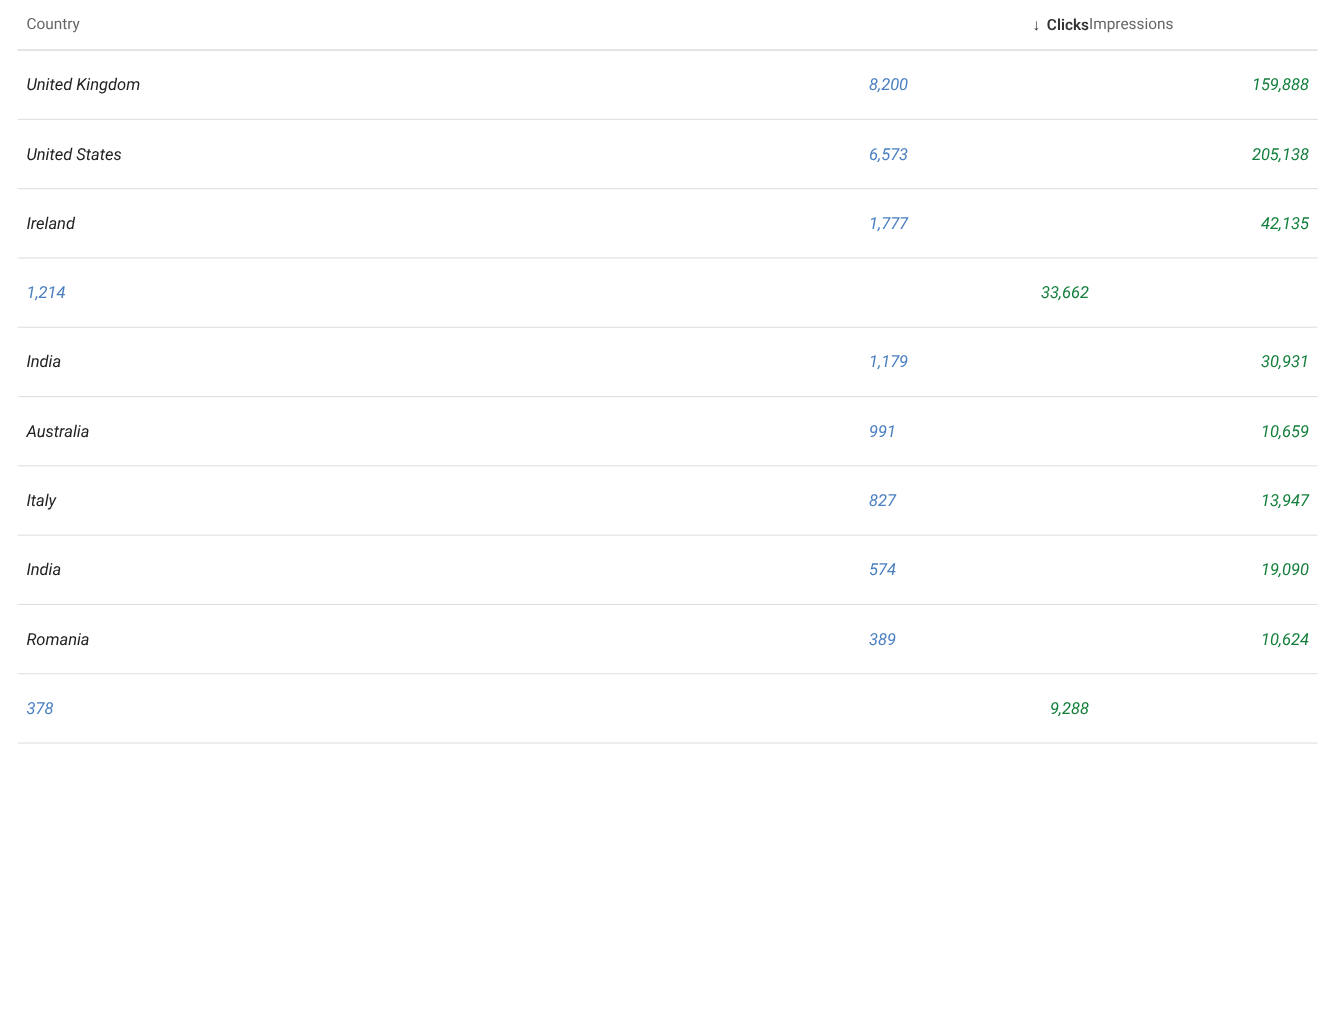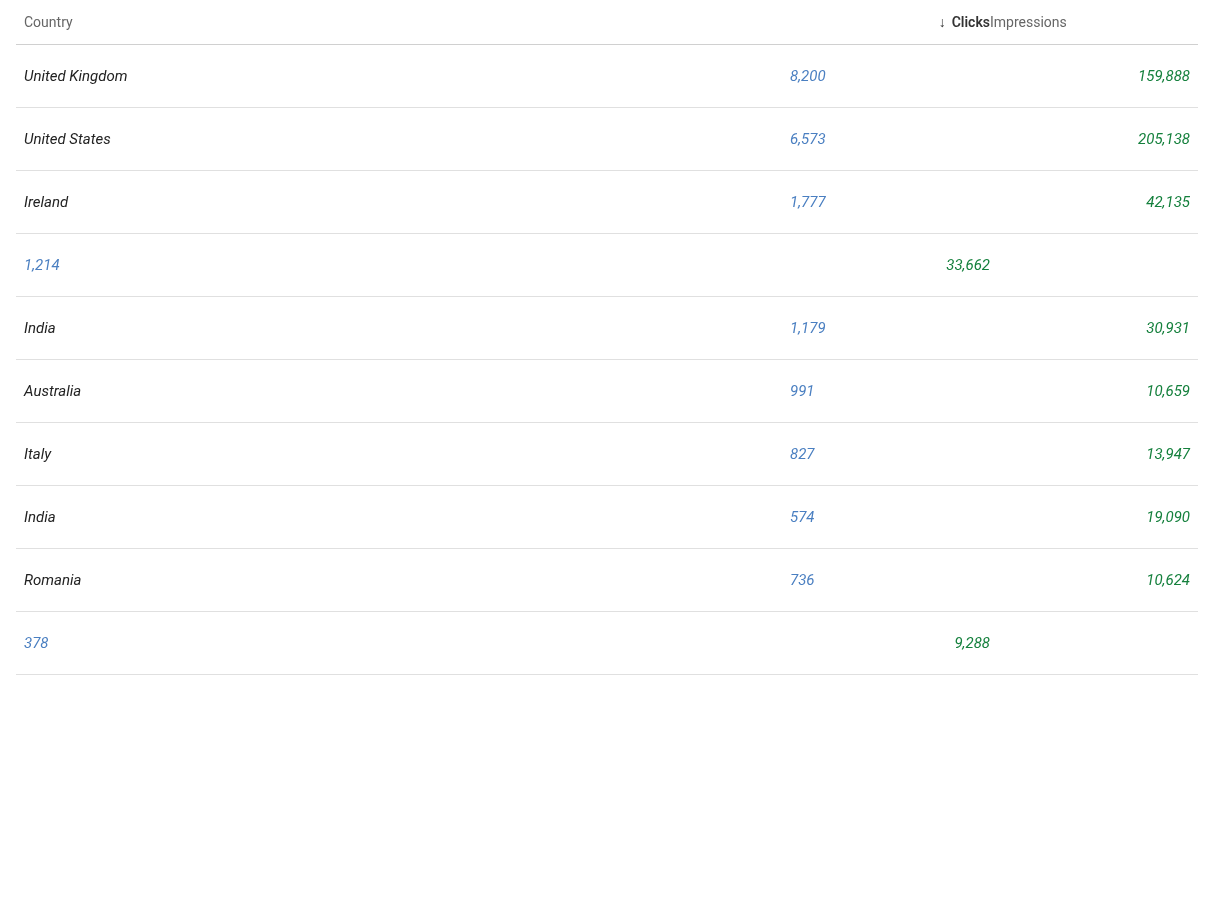--- a/index.html
+++ b/index.html
@@ -134,21 +134,21 @@
     <div class="cell clicks-cell">827</div>
     <div class="cell impressions-cell">13,947</div>
   </div>
       <div class="table-row">
     <div class="cell country-cell">India</div>
     <div class="cell clicks-cell">574</div>
     <div class="cell impressions-cell">19,090</div>
   </div>
       <div class="table-row">
     <div class="cell country-cell">Romania</div>
-    <div class="cell clicks-cell">736</div>
+    <div class="cell clicks-cell">389</div>
     <div class="cell impressions-cell">10,624</div>
   </div>
       <div class="table-row">
     <div class="cell clicks-cell">378</div>
     <div class="cell impressions-cell">9,288</div>
   </div>
     </div>
 </div>
 
 </body></html>

